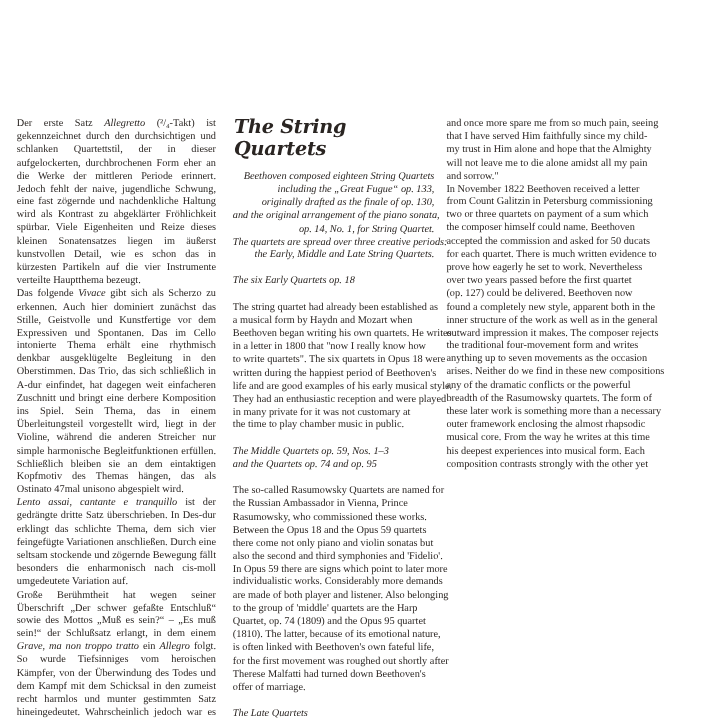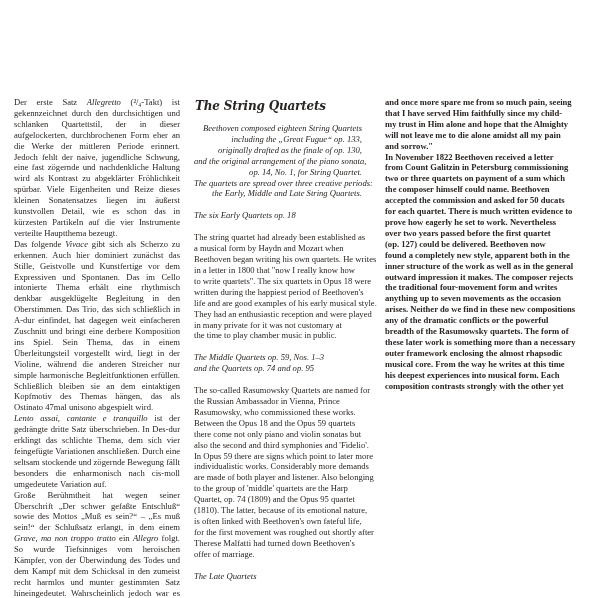--- a/index.html
+++ b/index.html
@@ -2,22 +2,22 @@
 <html><head>
 <meta charset="utf-8">
 <style>
   html, body { margin: 0; padding: 0; background: #ffffff; }
   body { width: 600px; height: 598px; position: relative; overflow: hidden;
          font-family: "Liberation Serif", "DejaVu Serif", serif; color: #2a2522; }
   .col { position: absolute; top: 97px; font-size: 8.6px; line-height: 10.9px; }
   .col p { margin: 0; }
   #col-left { left: 14px; width: 166px; text-align: justify; hyphens: auto; }
   #col-mid { left: 194px; width: 168px; }
-  #col-right { left: 385px; width: 160px; font-weight: bold; }
-  .title { font-family: "DejaVu Serif", serif; font-style: italic; font-size: 12px;
+  #col-right { left: 372px; width: 160px; }
+  .title { font-family: "DejaVu Serif", serif; font-style: italic; font-size: 16px;
            line-height: 18px; margin: 0 0 8px 1px; letter-spacing: -0.2px; color: #2a2522; }
   .intro { font-style: italic; text-align: right; }
   .sect-head { font-style: italic; margin: 11px 0 11px 0 !important; }
   .it { font-style: italic; }
   .line { display: block; white-space: nowrap; }
 </style>
 </head>
 <body>
 
 <div id="col-left" class="col">

